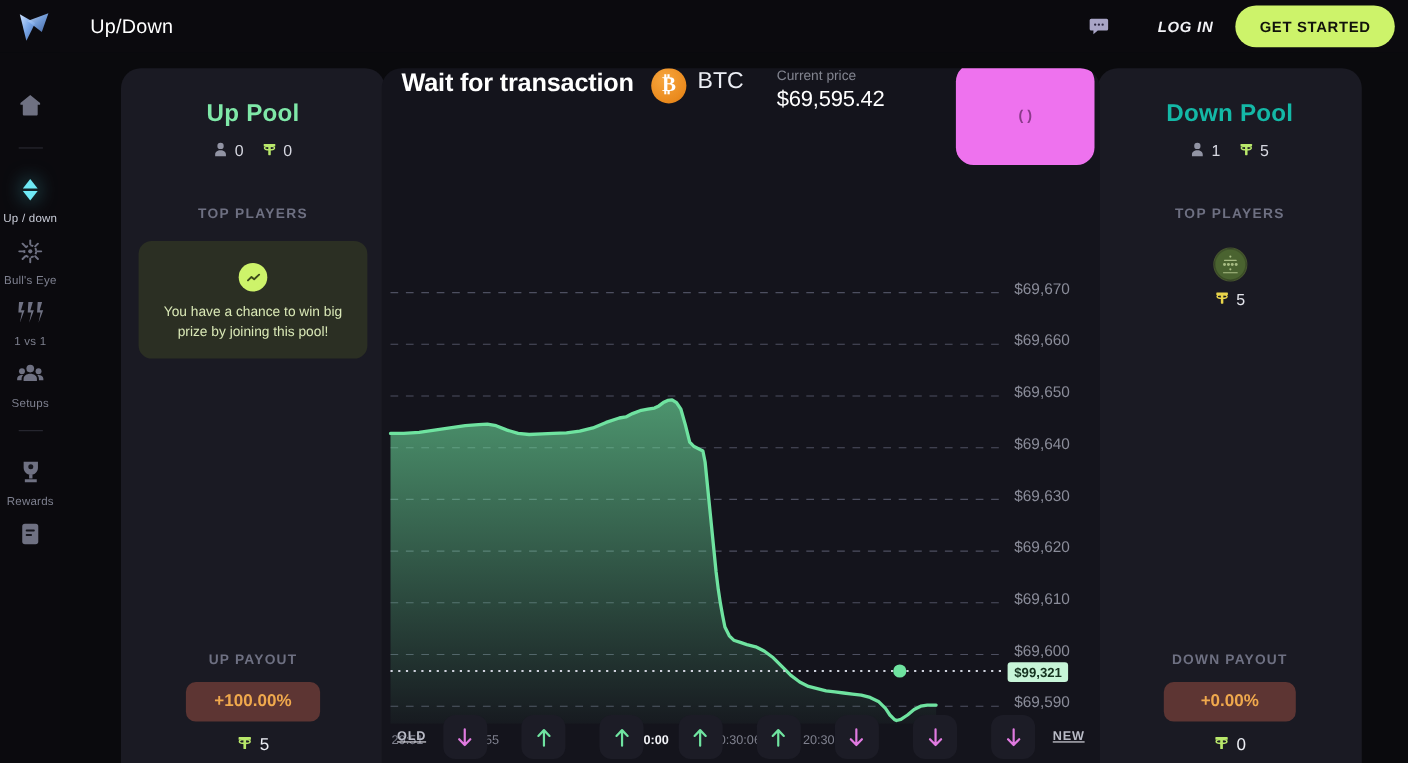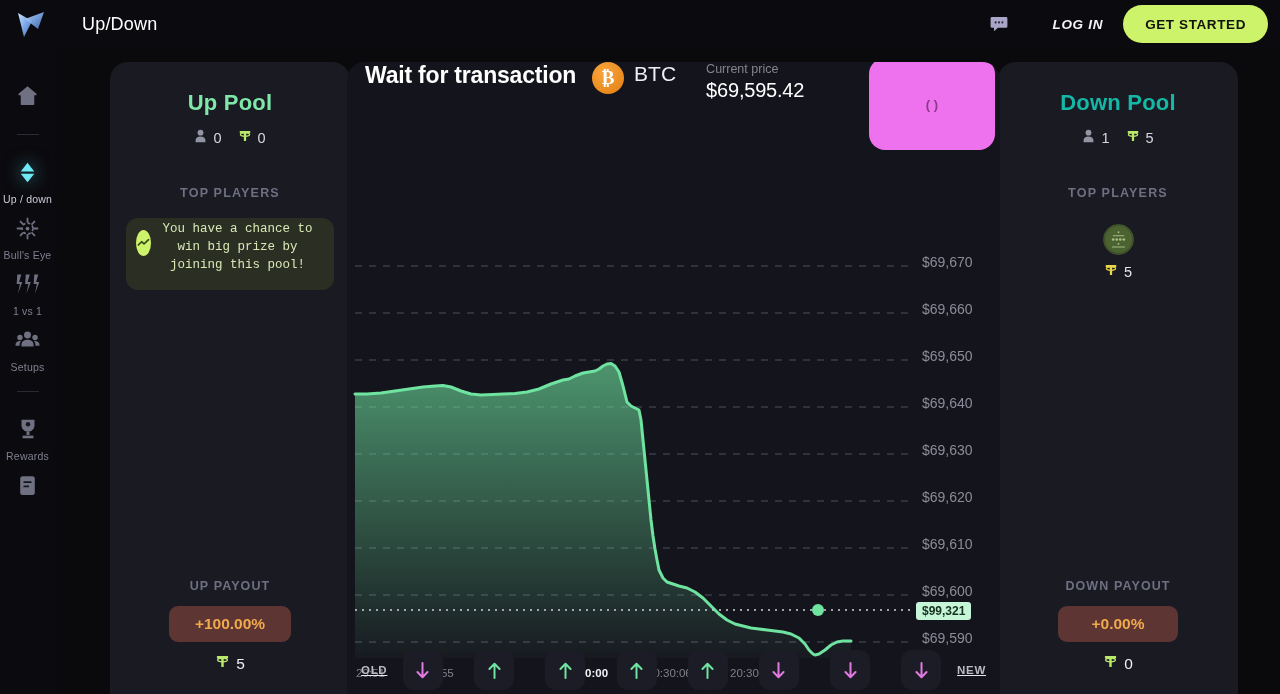--- a/index.html
+++ b/index.html
@@ -57,32 +57,32 @@
   .pool-right{ left:998px; }
   .pool-title{ font-size:22px; font-weight:700; margin-top:28px; letter-spacing:.2px;}
   .pool-title.up{ color:#7fe8a8; }
   .pool-title.down{ color:#14b8a6; }
   .pool-stats{ display:flex; align-items:center; gap:16px; margin-top:13px; }
   .pstat{ display:flex; align-items:center; gap:6px; font-size:14.5px; color:#d6d7e0;}
   .top-players{ font-size:12.5px; font-weight:700; letter-spacing:1.2px;
                 color:#6e7082; margin-top:40px; }
   .chance-box{
     width:208px; background:#2b2f23; border-radius:12px; margin-top:18px;
-    padding:2px 10px 16px; display:flex; flex-direction:row; align-items:center;font-family:Liberation Mono, monospace;
+    padding:20px 10px 16px; display:flex; flex-direction:column; align-items:center;
   }
   .chance-ico{ width:26px;height:26px;border-radius:50%;background:#cdf36a;
                display:flex;align-items:center;justify-content:center;margin-bottom:9px;}
   .chance-txt{ font-size:12.5px; line-height:1.45; color:#d9e8b6; text-align:center;}
   .avatar{ width:31px;height:31px;border-radius:50%;
            background:radial-gradient(circle at 50% 45%, #5d7a3c 0%, #3e5229 60%, #2b3a1c 100%);
            border:1px solid #46552e; margin-top:24px;
            display:flex;align-items:center;justify-content:center; overflow:hidden;}
   .avatar-amt{ display:flex;align-items:center;gap:6px;font-size:14.5px;color:#e4e5ec;margin-top:8px;}
   .payout-wrap{ position:absolute; bottom:0; width:240px; display:flex;
-                flex-direction:column; align-items:center; padding-bottom:21px; }
+                flex-direction:column; align-items:center; padding-bottom:6px; }
   .payout-lbl{ font-size:12.5px;font-weight:700;letter-spacing:1.1px;color:#6e7082;}
   .payout-pill{
     margin-top:13px; background:#5d3533; color:#f0a94d; font-size:15.5px; font-weight:700;
     border-radius:9px; padding:9px 26px; min-width:120px; text-align:center;
   }
   .payout-amt{ display:flex;align-items:center;gap:6px;font-size:15.5px;color:#eceef4;margin-top:12px;}
 
   
   .main{
     position:absolute; left:347px; top:62px; width:653px; height:632px;

